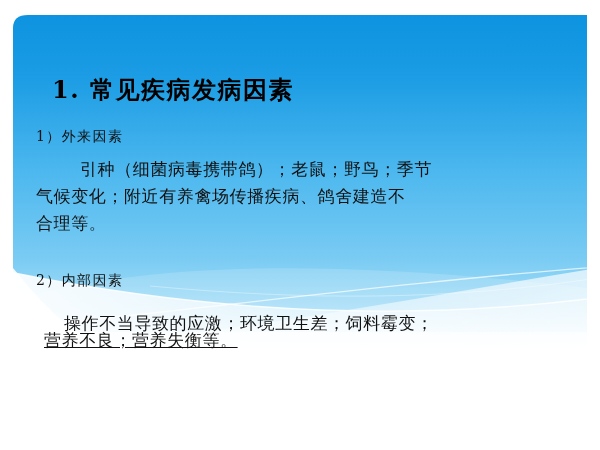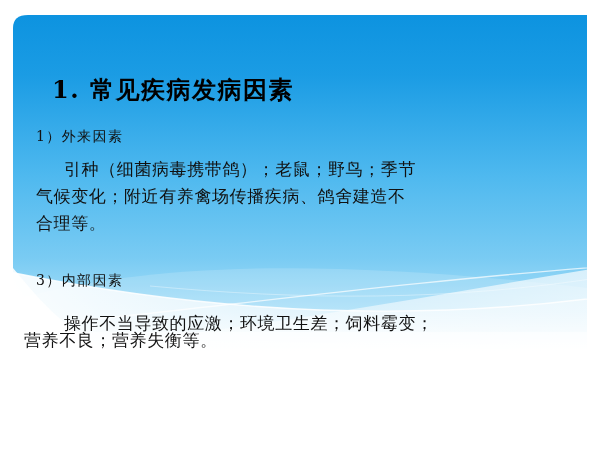--- a/index.html
+++ b/index.html
@@ -66,28 +66,28 @@
     position: absolute;
     font-family: "DejaVu Serif", "Liberation Serif", serif;
     font-size: 17px;
     letter-spacing: 0.6px;
     color: #111111;
     white-space: nowrap;
   }
 
   
   #sec1-heading { left: 36px;  top: 128px; }
-  #sec1-l1      { left: 64px;  top: 158px; }
+  #sec1-l1      { left: 80px;  top: 158px; }
   #sec1-l2      { left: 36px;  top: 185px; }
   #sec1-l3      { left: 36px;  top: 212px; }
 
   
   #sec2-heading { left: 36px;  top: 272px; }
   #sec2-l1      { left: 64px;  top: 294px; margin-top: 18px; }
-  #sec2-l2      { left: 24px;  top: 329px; }
+  #sec2-l2      { left: 44px;  top: 329px; text-decoration: underline; }
 </style>
 </head>
 <body>
 
 <div id="slide">
 
   <svg id="bg-art" viewBox="0 0 600 450" xmlns="http://www.w3.org/2000/svg">
     <defs>
       <linearGradient id="panelGrad" x1="0" y1="0" x2="0" y2="1">
         <stop offset="0%" stop-color="#0d93e0"></stop>
@@ -138,20 +138,20 @@
     <div class="slide-title">1. 常见疾病发病因素</div>
 
     <div class="heading-line" id="sec1-heading">1）外来因素</div>
 
     <div class="para-line" id="sec1-l1">引种（细菌病毒携带鸽）；老鼠；野鸟；季节</div>
 
     <div class="para-line" id="sec1-l3">合理等。</div>
 
     <div class="para-line" id="sec1-l2">气候变化；附近有养禽场传播疾病、鸽舍建造不</div>
 
-    <div class="heading-line" id="sec2-heading">3）内部因素</div>
+    <div class="heading-line" id="sec2-heading">2）内部因素</div>
 
     <div class="para-line" id="sec2-l1">操作不当导致的应激；环境卫生差；饲料霉变；</div>
 
     <div class="para-line" id="sec2-l2">营养不良；营养失衡等。</div>
 
   </div>
 </div>
 
 </body></html>

